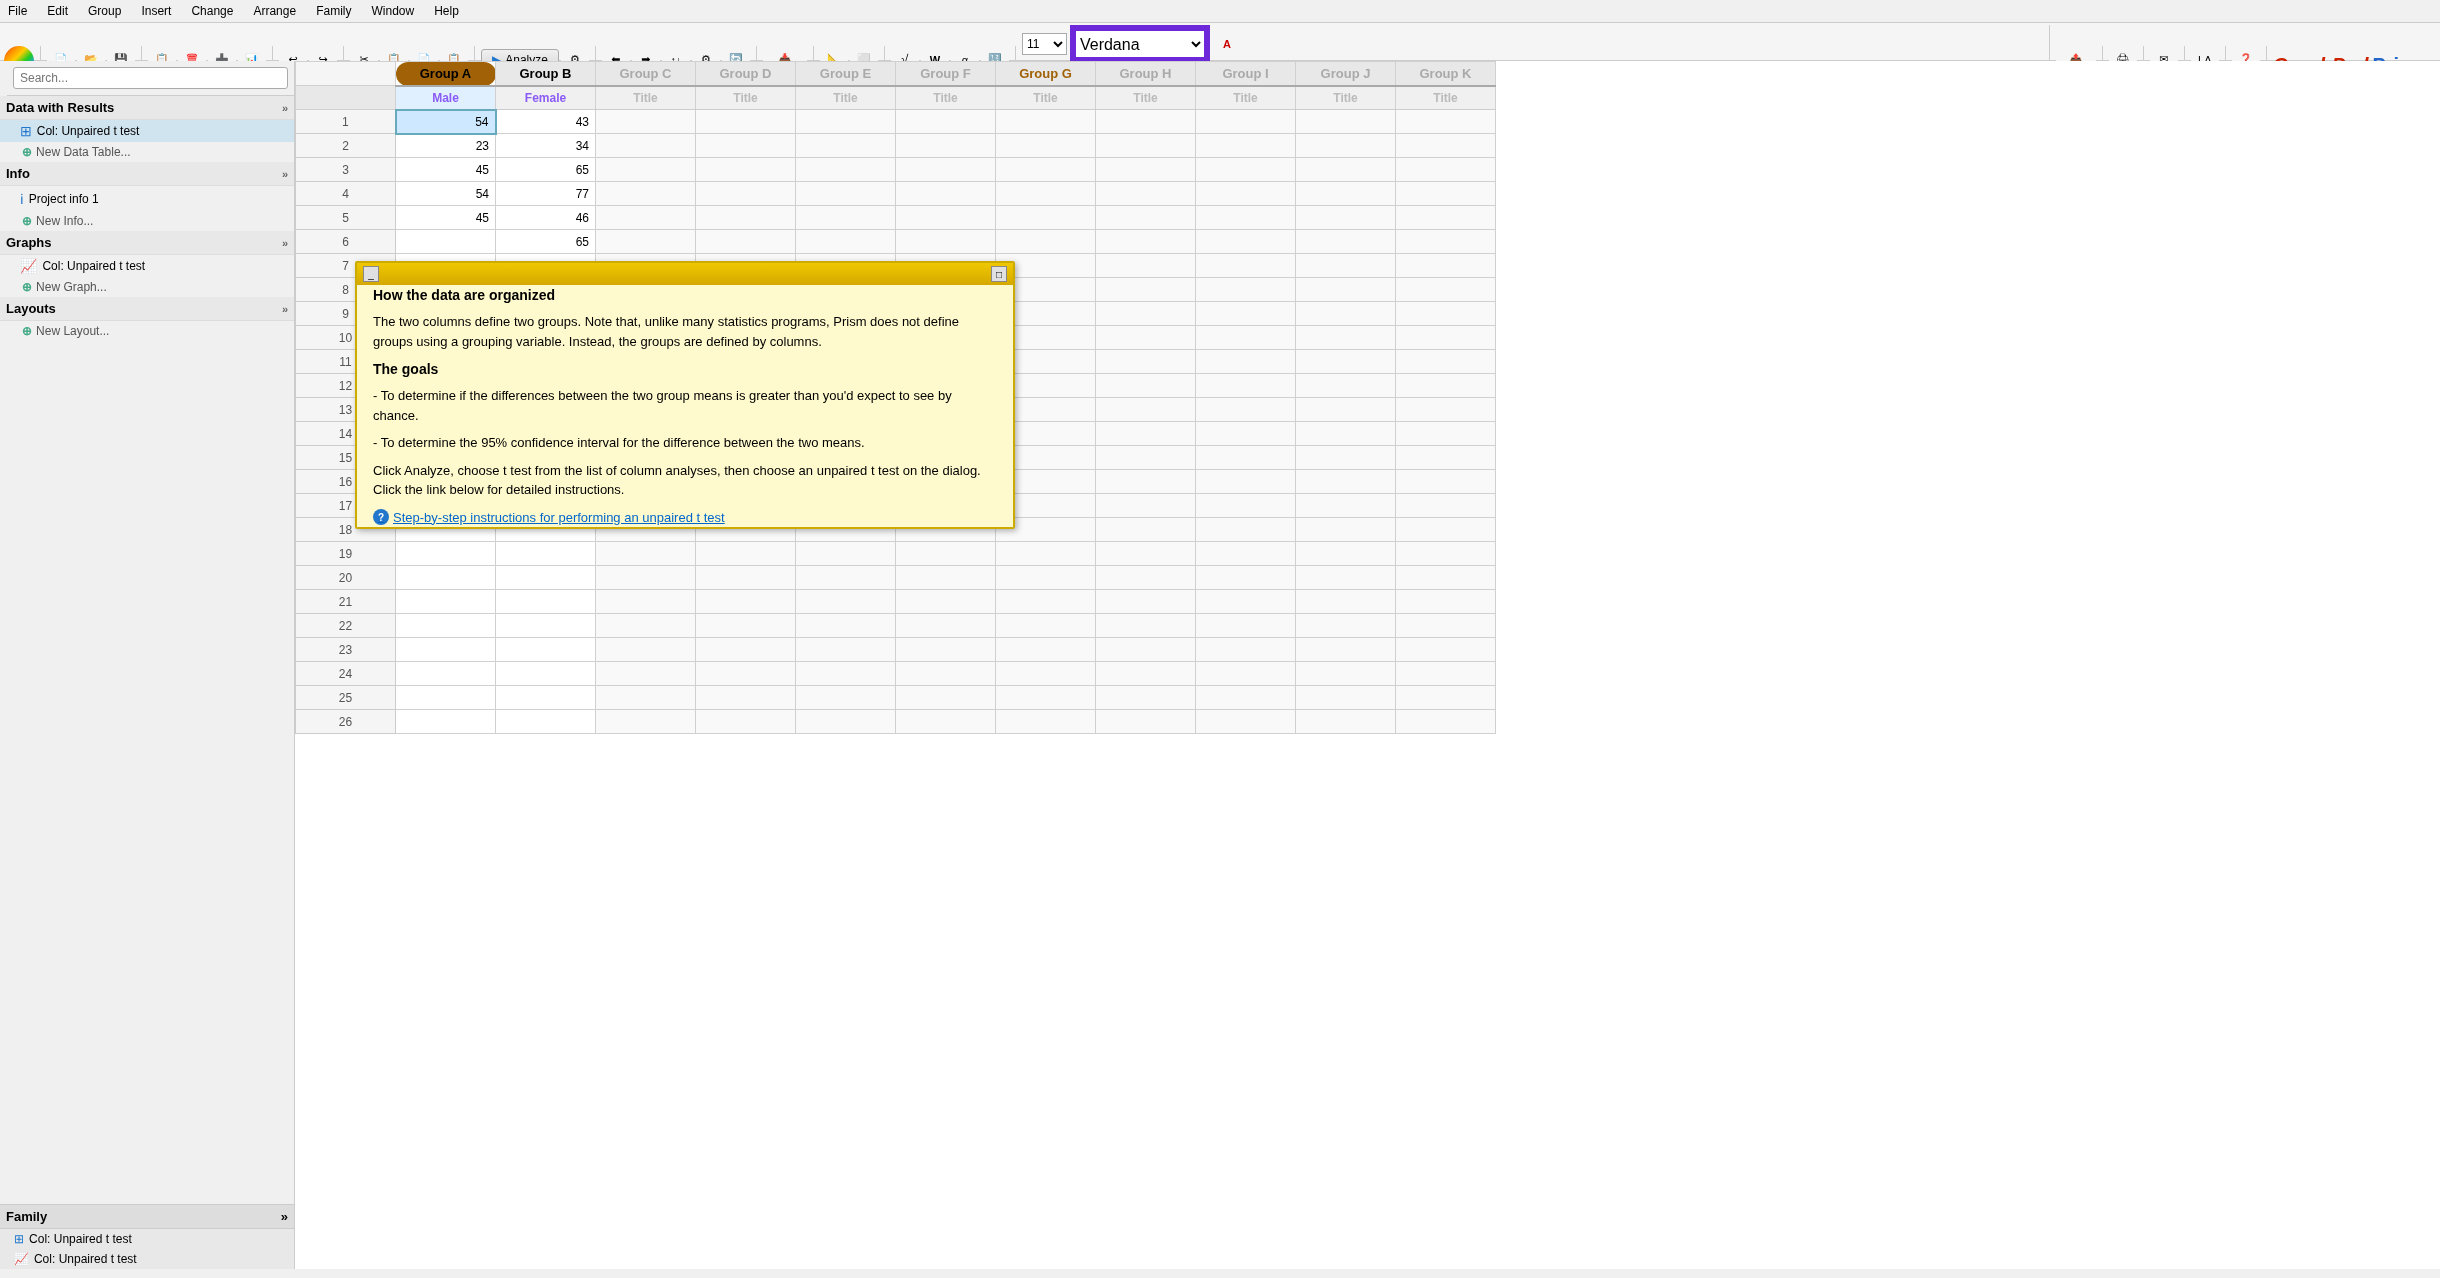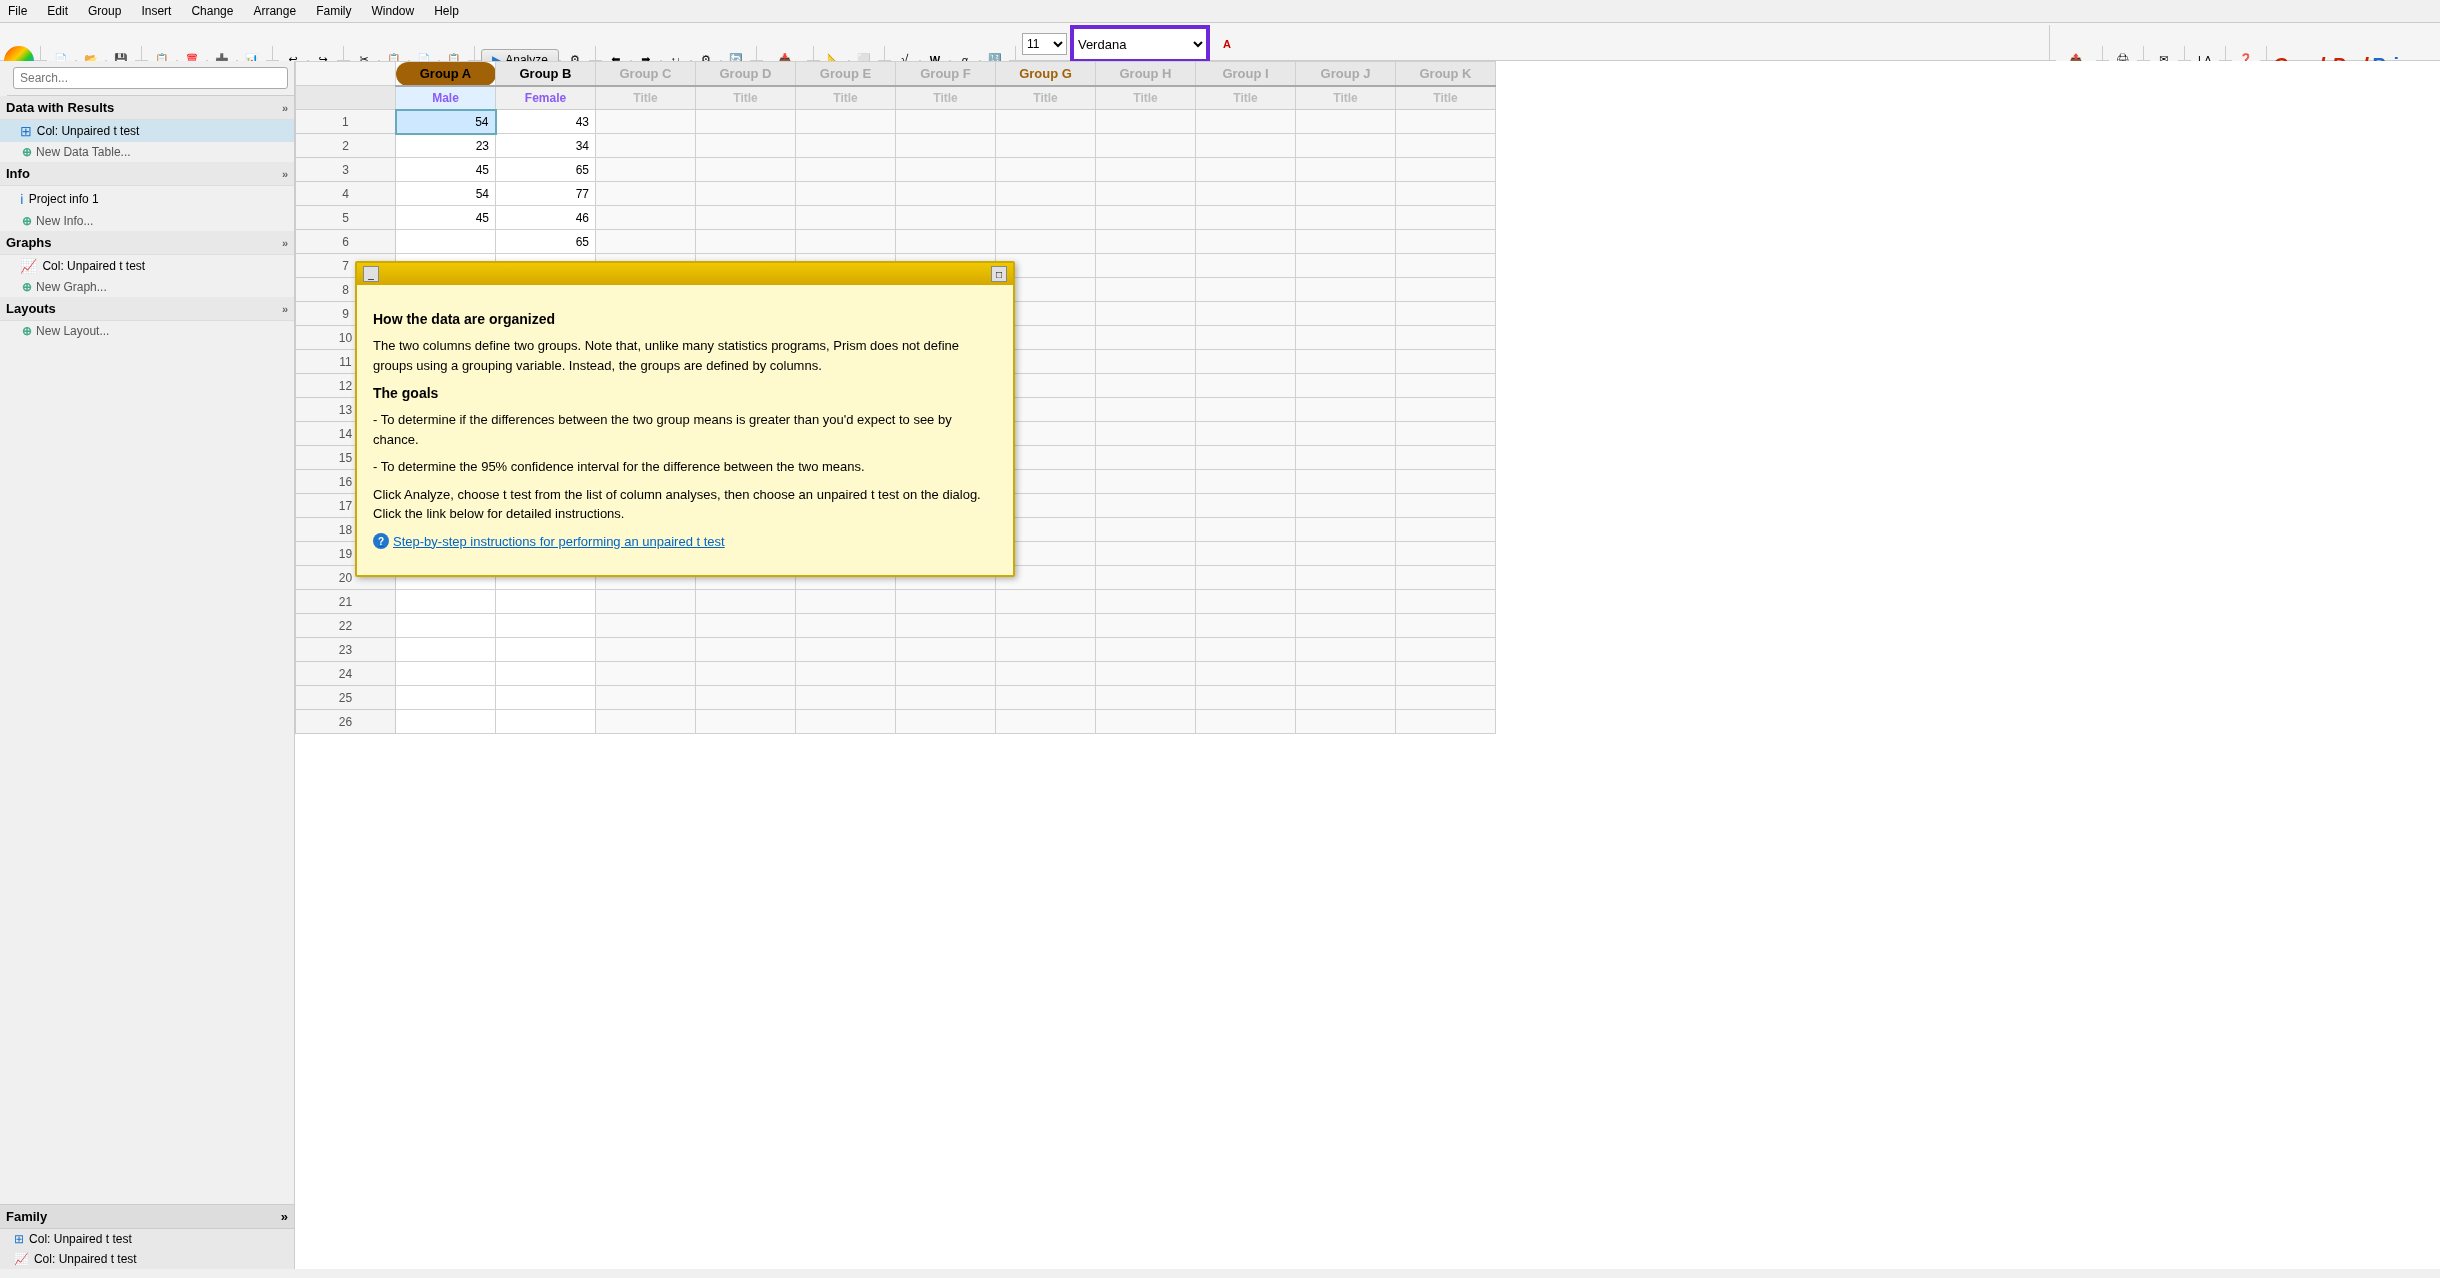--- a/index.html
+++ b/index.html
@@ -227,21 +227,21 @@
     }
     .info-box-titlebar .win-btn {
       width: 16px; height: 16px;
       background: #e0e0e0;
       border: 1px solid #888;
       display: flex; align-items: center; justify-content: center;
       font-size: 10px;
       cursor: pointer;
     }
     .info-box-body {
-      padding: 24px 16px;
+      padding: 0 16px;
       line-height: 1.5;
     }
     .info-box-body h3 {
       font-size: 14px;
       font-weight: bold;
       margin-bottom: 6px;
     }
     .info-box-body p {
       margin-bottom: 8px;
     }
@@ -249,23 +249,23 @@
       color: #0066cc;
       cursor: pointer;
       text-decoration: underline;
       display: flex;
       align-items: center;
       gap: 4px;
     }
 
     
     .font-select {
-      font-size: 13px;
+      font-size: 16px;
       height: 38px;
-      border: 4px solid #6d28d9;
+      border: 6px solid #6d28d9;
       background: white;
     }
     .size-select {
       font-size: 12px;
       height: 22px;
       width: 45px;
       border: 1px solid #aaa;
       background: white;
     }
 

